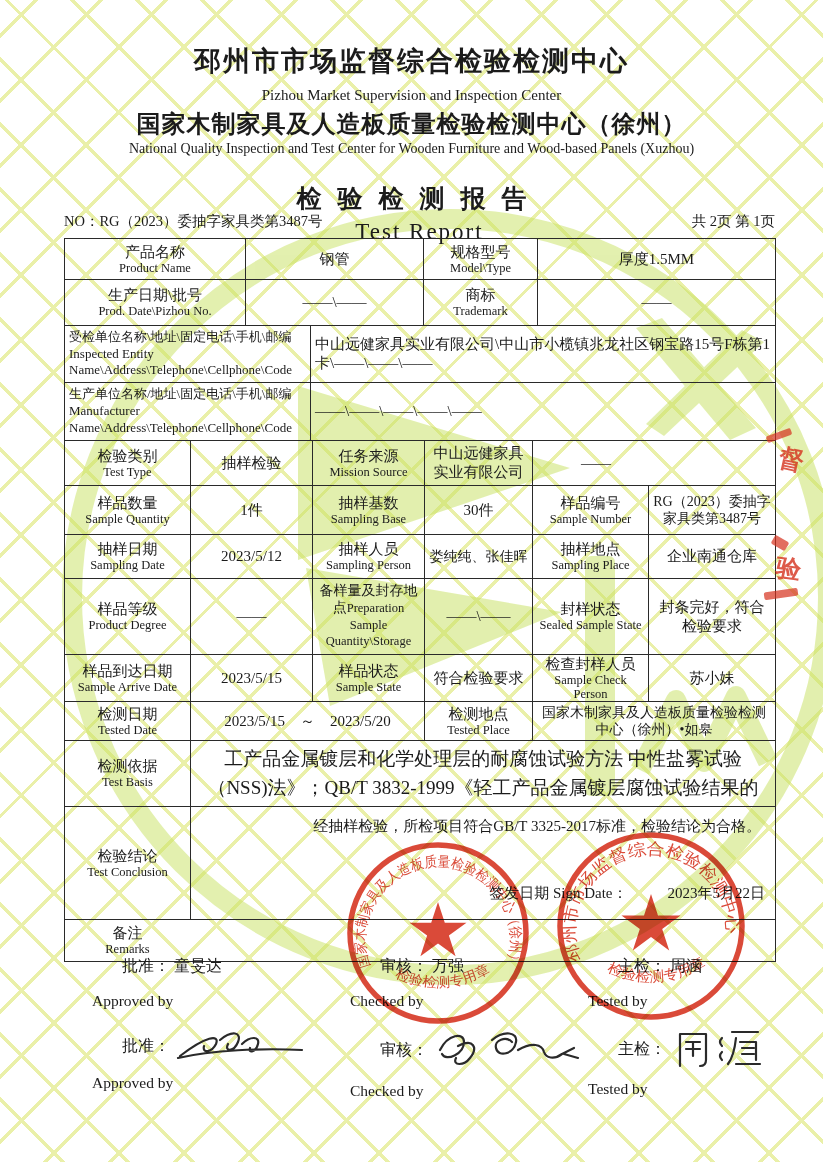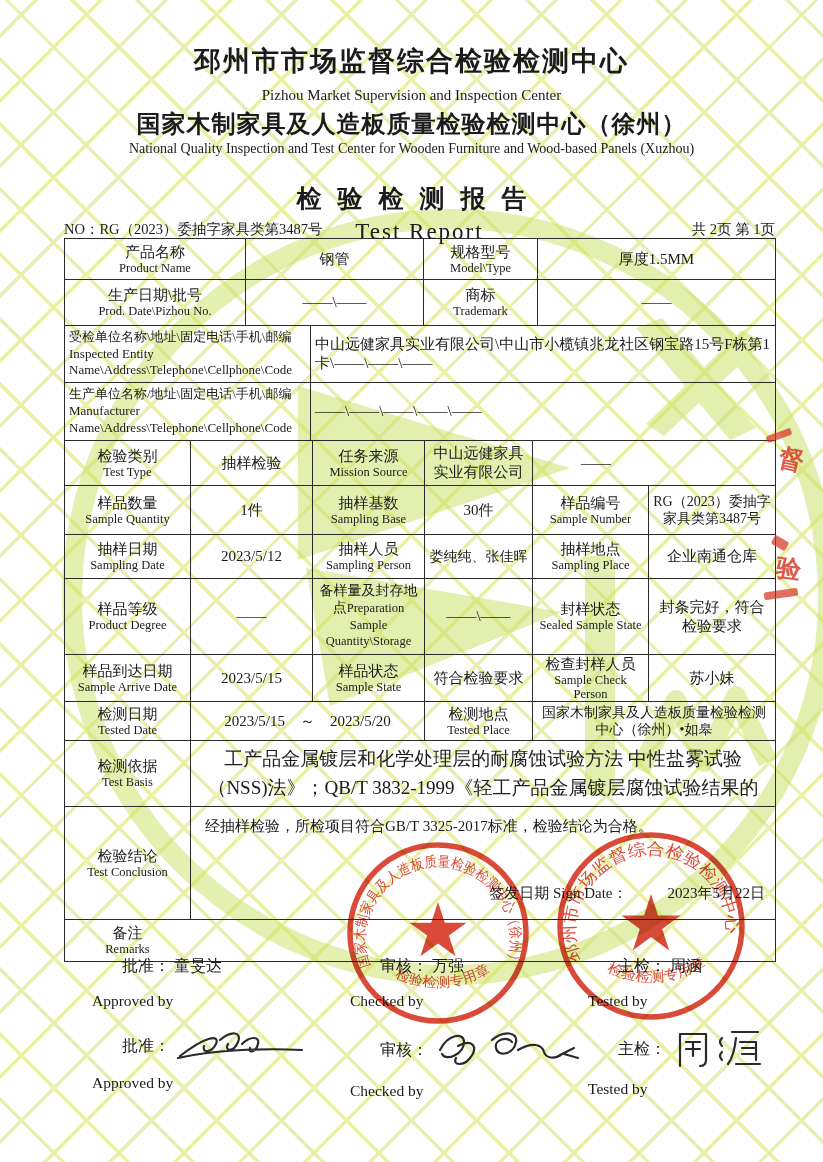--- a/index.html
+++ b/index.html
@@ -14,34 +14,34 @@
   }
   .wm{position:absolute; left:0; top:0; z-index:0; pointer-events:none;}
   .content{position:relative; z-index:2;}
   .hdr{position:absolute; left:0; top:46px; width:823px; text-align:center; line-height:1.18;}
   .org-cn{font-size:27px; font-weight:bold; letter-spacing:2px;}
   .org-en{font-size:15px; margin-top:9px;}
   .center-cn{font-size:24px; font-weight:bold; margin-top:5px; letter-spacing:1px;}
   .center-en{font-size:14px; margin-top:3px;}
   .title-cn{font-size:25px; font-weight:bold; letter-spacing:16px; margin-top:27px; text-indent:16px;}
   .title-en{font-size:23px; margin-top:4px; letter-spacing:2px;margin-left:16px;}
-  .no-row{position:absolute; left:64px; top:220px; width:711px; display:flex; justify-content:space-between; font-size:14.5px;}
+  .no-row{position:absolute; left:64px; top:212px; width:711px; display:flex; justify-content:space-between; font-size:14.5px;}
   .tbl{position:absolute; left:64px; top:238px; width:710px; border:1.6px solid #2a2a2a;}
   .tr{display:flex; border-top:1.6px solid #2a2a2a;}
   .tr:first-child{border-top:none;}
   .td{box-sizing:border-box; border-left:1.6px solid #2a2a2a; display:flex; flex-direction:column;
       justify-content:center; align-items:center; text-align:center; padding:1px 4px; overflow:hidden;}
   .td:first-child{border-left:none;}
   .lab .cn{font-size:15px; line-height:1.2;}
   .lab .en{font-size:12.5px; line-height:1.15;}
   .val{font-size:15px; line-height:1.25;}
   .leftal{align-items:flex-start; text-align:left;}
   .small{font-size:13px; line-height:1.3;}
   .basis{font-size:19px; line-height:1.5; padding:3px 12px;}
-  .concl-cell{position:relative; justify-content:flex-start; align-items:flex-start; text-align:left; padding:10px 14px;}
+  .concl-cell{position:relative; justify-content:flex-start; align-items:flex-end; text-align:left; padding:10px 14px;}
   .signdate{position:absolute; right:10px; bottom:16px; display:flex; gap:40px; font-size:15px;}
   .sigs{position:absolute; top:956px; left:0; width:823px; font-size:16px;}
   .sigcol{position:absolute; width:240px;}
   .sig-printed{padding-left:30px;}
   .sig-en{margin-top:15px; font-size:15.5px;}
   .sig-hand{margin-top:16px; padding-left:30px; display:flex; align-items:center; gap:6px;}
   .sig-en2{margin-top:8px; font-size:15.5px;}
   .stamp{position:absolute; z-index:4; opacity:.88; mix-blend-mode:multiply;}
   .stamp text{fill:#d5311d; font-family:"Liberation Serif","DejaVu Serif",serif;}
   .edge-mark{position:absolute; z-index:4; color:#d5311d; opacity:.8; font-size:25px; font-weight:bold;}

